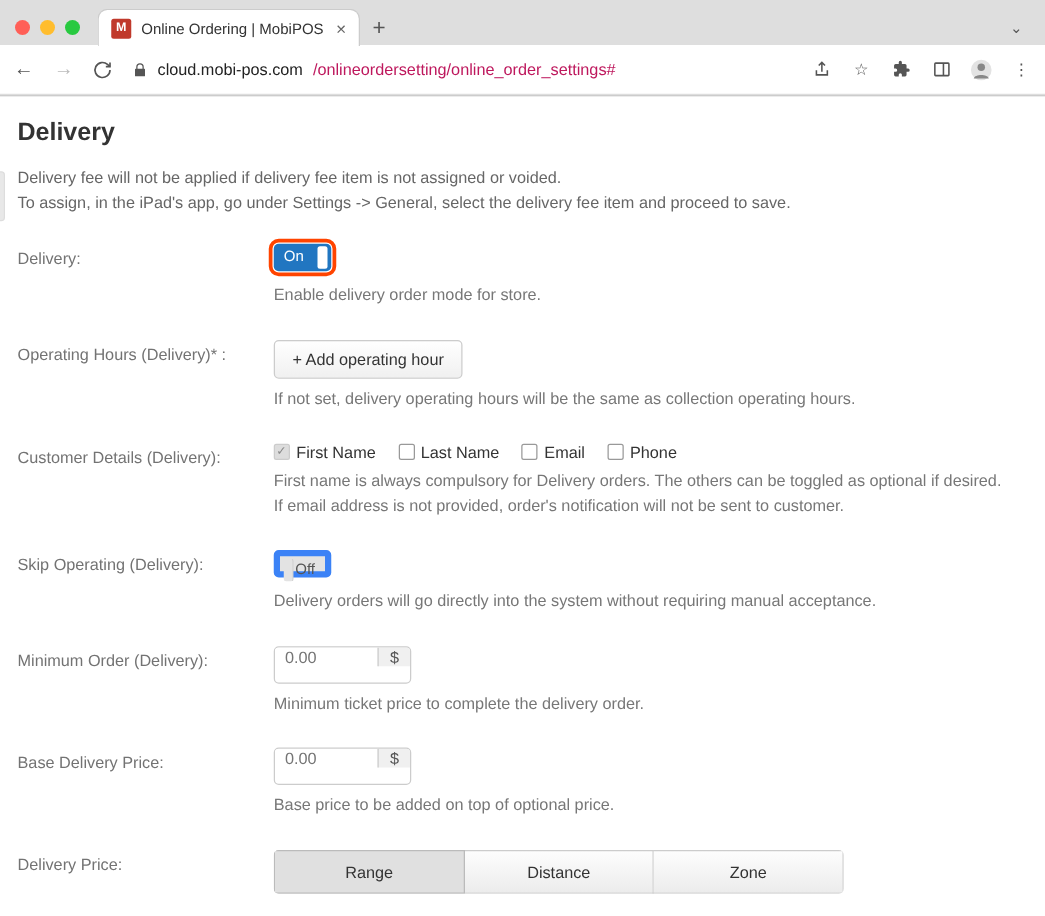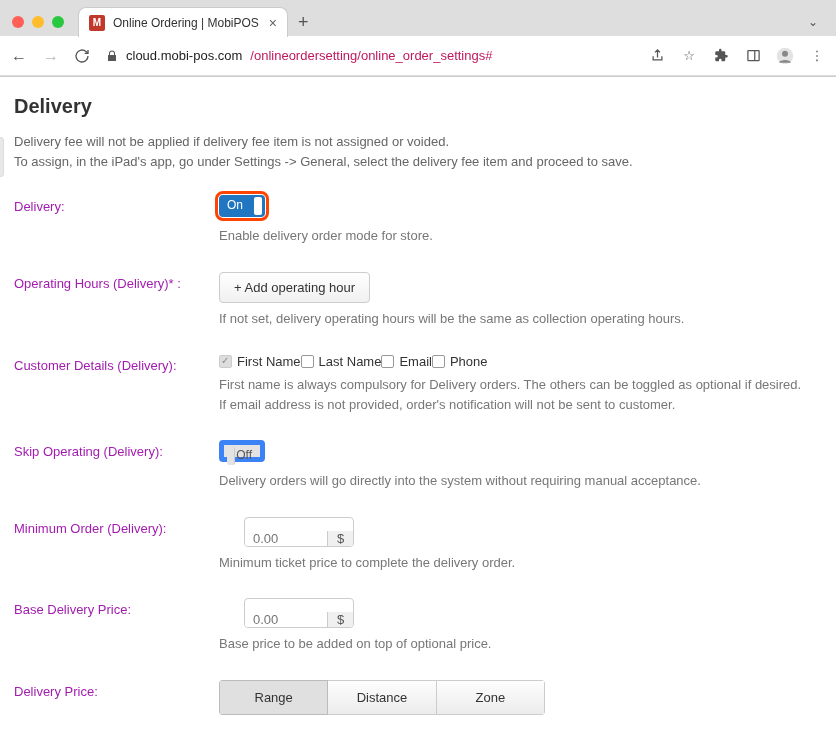--- a/index.html
+++ b/index.html
@@ -29,53 +29,53 @@
     .url-path { color: #be185d; }
     .toolbar-icons { display: flex; gap: 14px; align-items: center; color: #555; }
     .toolbar-icon { width: 18px; height: 18px; display: flex; align-items: center; justify-content: center; cursor: pointer; }
 
     
     .page { padding: 18px 18px 30px 14px; position: relative; }
     .page-title { font-size: 20px; font-weight: 600; color: #333; margin-bottom: 14px; }
     .page-desc { color: #666; font-size: 13px; line-height: 1.5; margin-bottom: 24px; }
 
     .form-row { display: flex; margin-bottom: 26px; }
-    .form-label { width: 205px; padding-top: 4px; font-size: 13px; color: #a21caf; font-weight: 500; }
+    .form-label { width: 205px; padding-top: 4px; font-size: 13px; color: #737373; font-weight: 500; }
     .form-value { flex: 1; }
     .hint { color: #777; font-size: 13px; margin-top: 6px; line-height: 1.5; }
 
     
     .toggle { display: inline-block; width: 46px; height: 22px; border-radius: 4px; position: relative; cursor: pointer; }
     .toggle.highlighted { outline: 3px solid #ff4400; outline-offset: 1px; }
     .toggle.on { background: #2176c1; color: #fff; }
     .toggle.off { background: #e3e3e3; color: #555; border:5px solid #3b82f6; }
     .toggle .knob { position: absolute; top: 2px; width: 8px; height: 18px; background: #fff; border-radius: 2px; }
     .toggle.on .knob { right: 3px; }
     .toggle.off .knob { left: 3px; background:#e3e3e3; border-right:1px solid #ccc; }
     .toggle .tlabel { position:absolute; top:3px; font-size: 12px; }
     .toggle.on .tlabel { left: 8px; }
     .toggle.off .tlabel { right: 8px; }
 
     
     .btn { background: linear-gradient(#fff, #f0f0f0); border: 1px solid #ccc; border-radius: 4px; padding: 7px 14px; font-size: 13px; color: #333; cursor: pointer; display: inline-block; }
 
     
-    .checks { display: flex; align-items: center; margin-bottom: 4px; }
+    .checks { display: flex; gap: 18px; align-items: center; margin-bottom: 4px; }
     .check { display: flex; align-items: center; gap: 5px; font-size: 13px; color: #333; }
     .checkbox { width: 13px; height: 13px; border: 1px solid #999; border-radius: 2px; display:inline-block; position:relative; cursor:pointer; background:#fff; }
     .checkbox.checked { background: #ddd; border-color:#ccc; }
     .checkbox.checked::after { content:"✓"; position:absolute; font-size:10px; left:1px; top:-1px; color:#888; }
 
     
-    .input-group { display: inline-flex; align-items: flex-end; border: 1px solid #ccc; border-radius: 4px; overflow: hidden; height: 30px; margin-left: 25px; }
+    .input-group { display: inline-flex; align-items: flex-start; border: 1px solid #ccc; border-radius: 4px; overflow: hidden; height: 30px; }
     .input-group input { border: none; padding: 0 8px; font-size: 13px; width: 82px; outline: none; color:#555; }
     .input-group .suffix { background: #f0f0f0; border-left: 1px solid #ccc; display:flex; align-items:center; justify-content:center; padding:0 9px; font-size:13px; color:#555; }
 
     
-    .segmented { display: flex; width: 326px; border-radius: 4px; overflow:hidden; margin-bottom: 36px; align-items: center; }
+    .segmented { display: flex; width: 456px; border-radius: 4px; overflow:hidden; margin-bottom: 36px; align-items: center; }
     .segmented .seg { flex:1; text-align:center; padding: 9px 0; font-size:13px; cursor:pointer; background: linear-gradient(#fdfdfd,#ececec); border:1px solid #ccc; color:#333; }
     .segmented .seg.active { background: #e0e0e0; border:1px solid #bbb; }
     .segmented .seg:not(:first-child) { border-left:none; }
 
     
     .side-handle { position:absolute; left:-14px; top:60px; width:18px; height:40px; background:#e8e8e8; border-radius:0 3px 3px 0; border:1px solid #ddd; }
     .side-handle::after { content:"⟩"; color:#bbb; position:absolute; right:2px; top:10px; font-size:13px; }
 
     svg { display:block; }
   </style>

